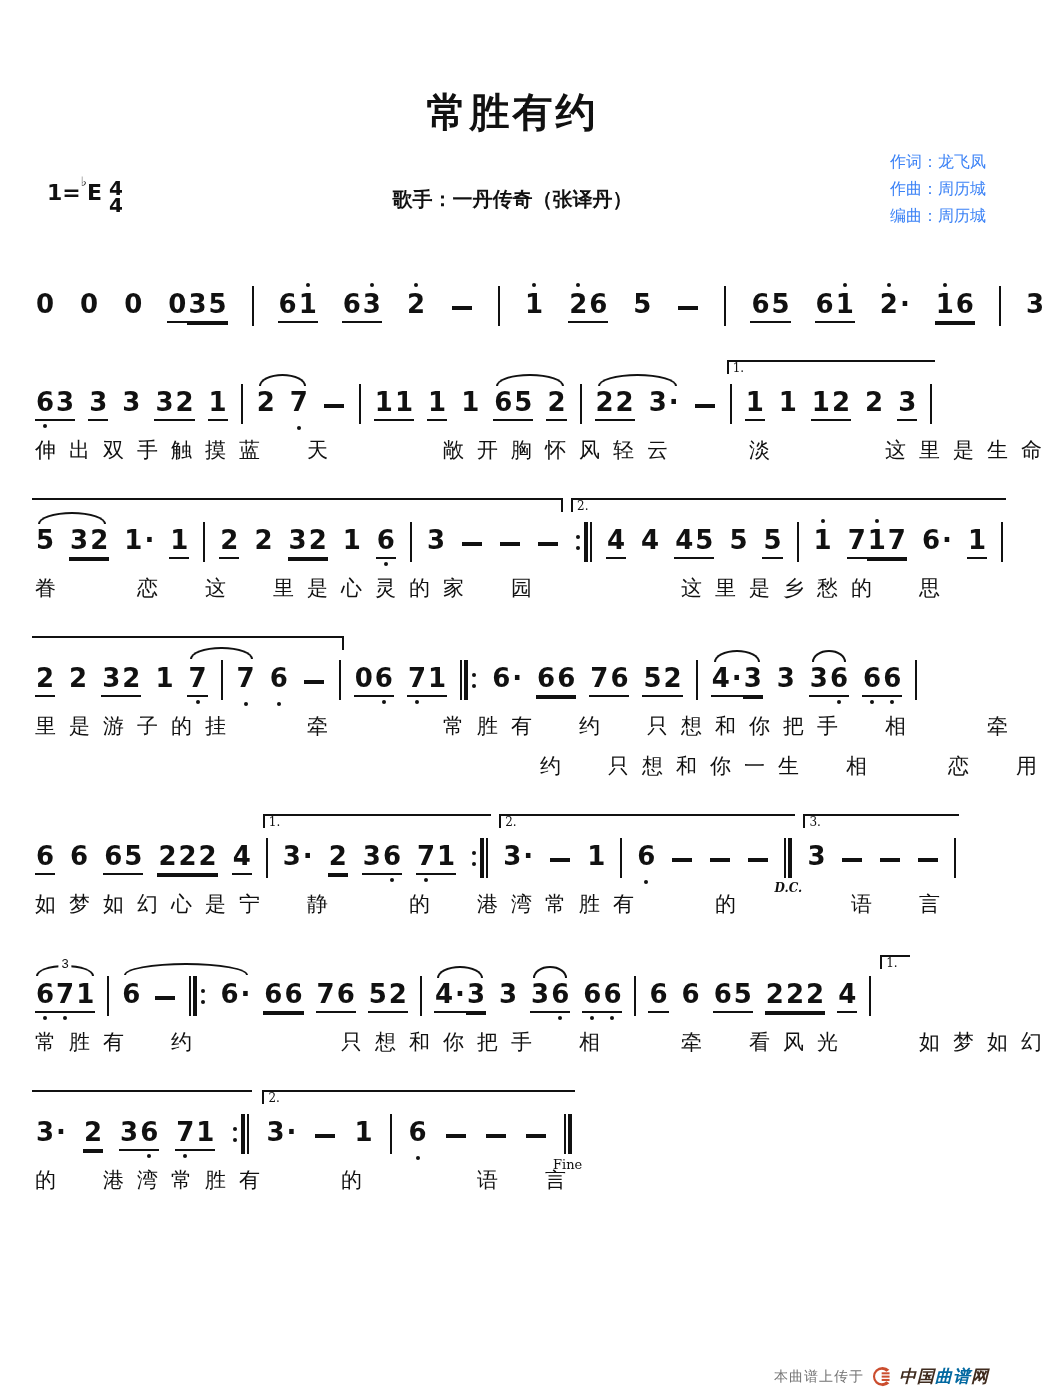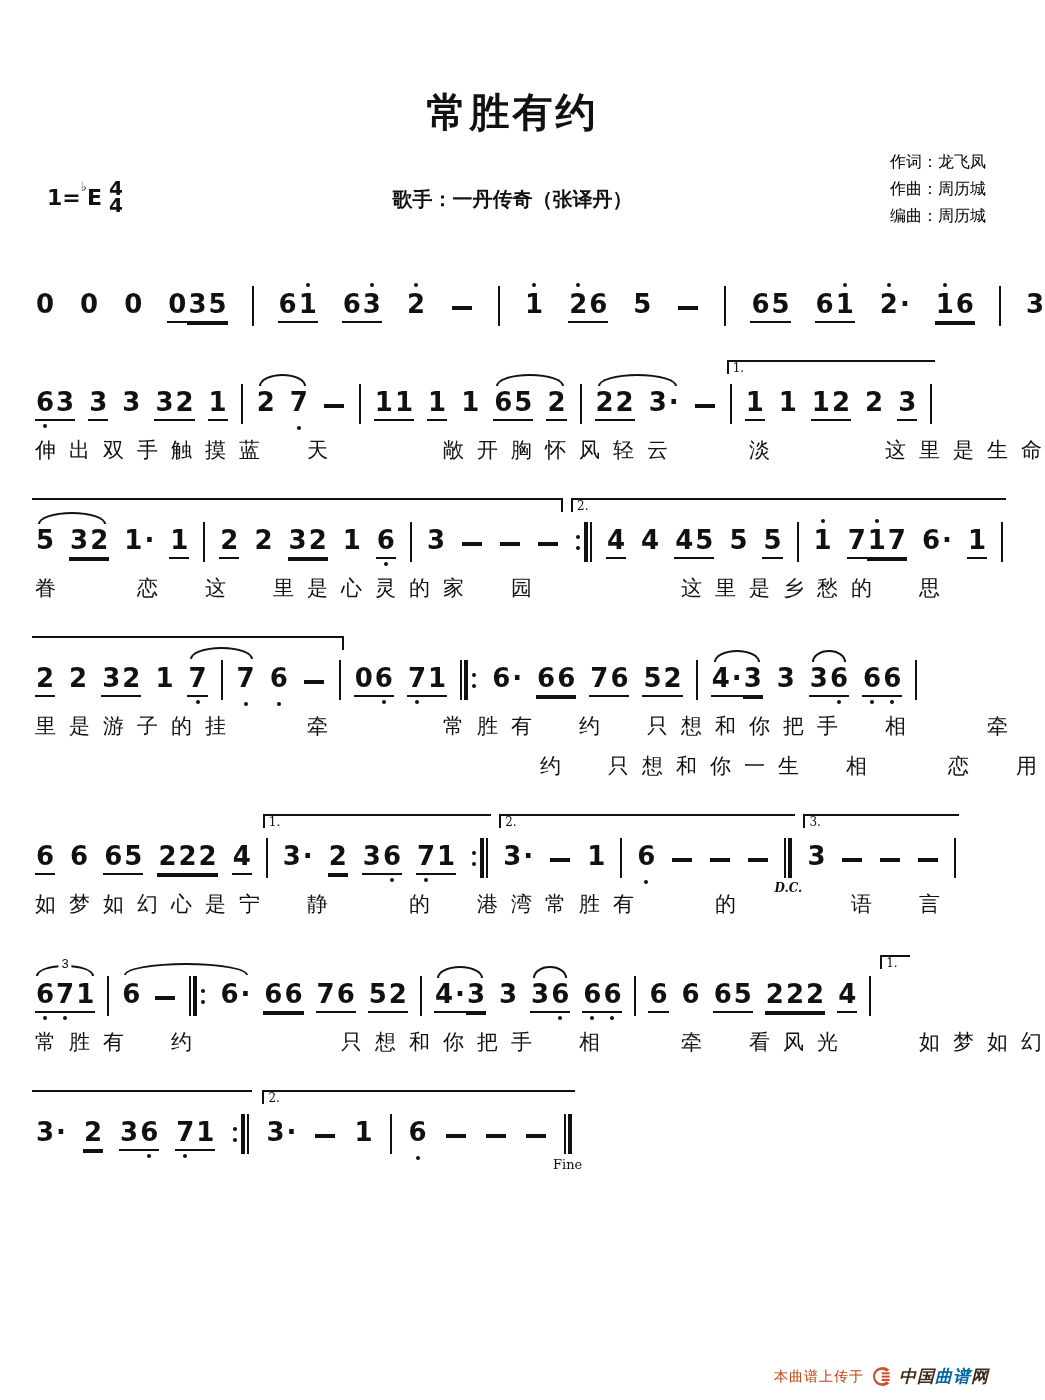--- a/index.html
+++ b/index.html
@@ -1,23 +1,23 @@
 <!DOCTYPE html>
 <html><head>
 <meta charset="utf-8">
 <style>
   html,body{margin:0;padding:0;background:#888;}
   .page{position:relative;width:1045px;height:1400px;background:#ffffff;box-sizing:border-box;
         padding:85px 55px 0 35px;margin:0 auto;overflow:hidden;
         font-family:"Liberation Sans","DejaVu Sans",sans-serif;color:#111;}
   .title{text-align:center;font-size:40px;font-weight:700;letter-spacing:3px;}
   .header{position:relative;height:100px;}
-  .credits{position:absolute;right:4px;top:8px;font-size:16px;line-height:27px;color:#000000;}
+  .credits{position:absolute;right:4px;top:8px;font-size:16px;line-height:27px;color:#3b82f6;}
   .singer{position:absolute;left:0;right:0;top:46px;text-align:center;font-size:20px;font-weight:700;}
-  .keysig{position:absolute;left:12px;top:40px;display:flex;align-items:center;
+  .keysig{position:absolute;left:12px;top:40px;display:flex;align-items:flex-start;
           font-family:"DejaVu Sans",sans-serif;font-size:22px;font-weight:700;}
   .keysig sup{font-size:13px;vertical-align:top;position:relative;top:-6px;}
   .timesig{display:inline-flex;flex-direction:column;align-items:center;margin-left:7px;
            font-size:20px;font-weight:700;line-height:17px;}
 
   .score{margin-top:18px;}
   .system{margin-bottom:30px;}
   .noteline{display:flex;align-items:center;padding-top:28px;}
   .arc,.tup,.volta{position:relative;display:inline-flex;align-items:center;gap:inherit;}
   .tok{position:relative;display:inline-flex;align-items:flex-end;height:34px;}
@@ -51,21 +51,21 @@
   .vline{position:absolute;left:-3px;right:-3px;top:-24px;height:12px;border-top:2px solid #111;}
   .vline.tl{border-left:2px solid #111;}
   .vline.tr{border-right:2px solid #111;}
   .vlabel{position:absolute;top:-23px;left:3px;font-family:"DejaVu Serif",serif;
           font-style:normal;font-size:12px;}
   .volta.empty{min-width:24px;height:34px;}
 
   .lyric{font-size:21px;letter-spacing:13px;margin-top:12px;white-space:nowrap;color:#111;}
 
   .footer{position:absolute;right:56px;bottom:12px;display:flex;align-items:center;gap:7px;}
-  .footer-prefix{font-size:14px;color:#c2410c;letter-spacing:1px;}
+  .footer-prefix{font-size:14px;color:#737373;letter-spacing:1px;}
   .sitename{font-size:17px;font-weight:700;font-style:italic;letter-spacing:1px;}
   .site-dark{color:#3f2b1e;} .site-tan{color:#0369a1;}
 </style>
 </head>
 <body>
 
 <div class="page">
   <div class="title">常胜有约</div>
 
   <div class="header">
@@ -740,20 +740,21 @@
             <span class="tok dash">
               <i class="dashbar"></i>
             </span>
             <span class="bar">
               <i class="bl"></i>
               <i class="bl thick"></i>
               <span class="barsub">Fine</span>
             </span>
           </span>
         </div>
+        <div class="lyric">的　港湾常胜有　　的　　　语　言</div>
       </div>
     </div>
 
   <div class="footer">
     <span class="footer-prefix">本曲谱上传于</span>
     <svg width="21" height="21" viewBox="0 0 24 24">
       <path d="M21 4.2 A 11 11 0 1 0 21 19.8 L 17.6 17.4 A 7.6 7.6 0 1 1 17.6 6.6 Z" fill="#cb4d2e"></path>
       <rect x="12.2" y="7.2" width="9" height="2.3" fill="#cb4d2e"></rect>
       <rect x="12.2" y="11" width="9" height="2.3" fill="#cb4d2e"></rect>
       <rect x="12.2" y="14.8" width="9" height="2.3" fill="#cb4d2e"></rect>

